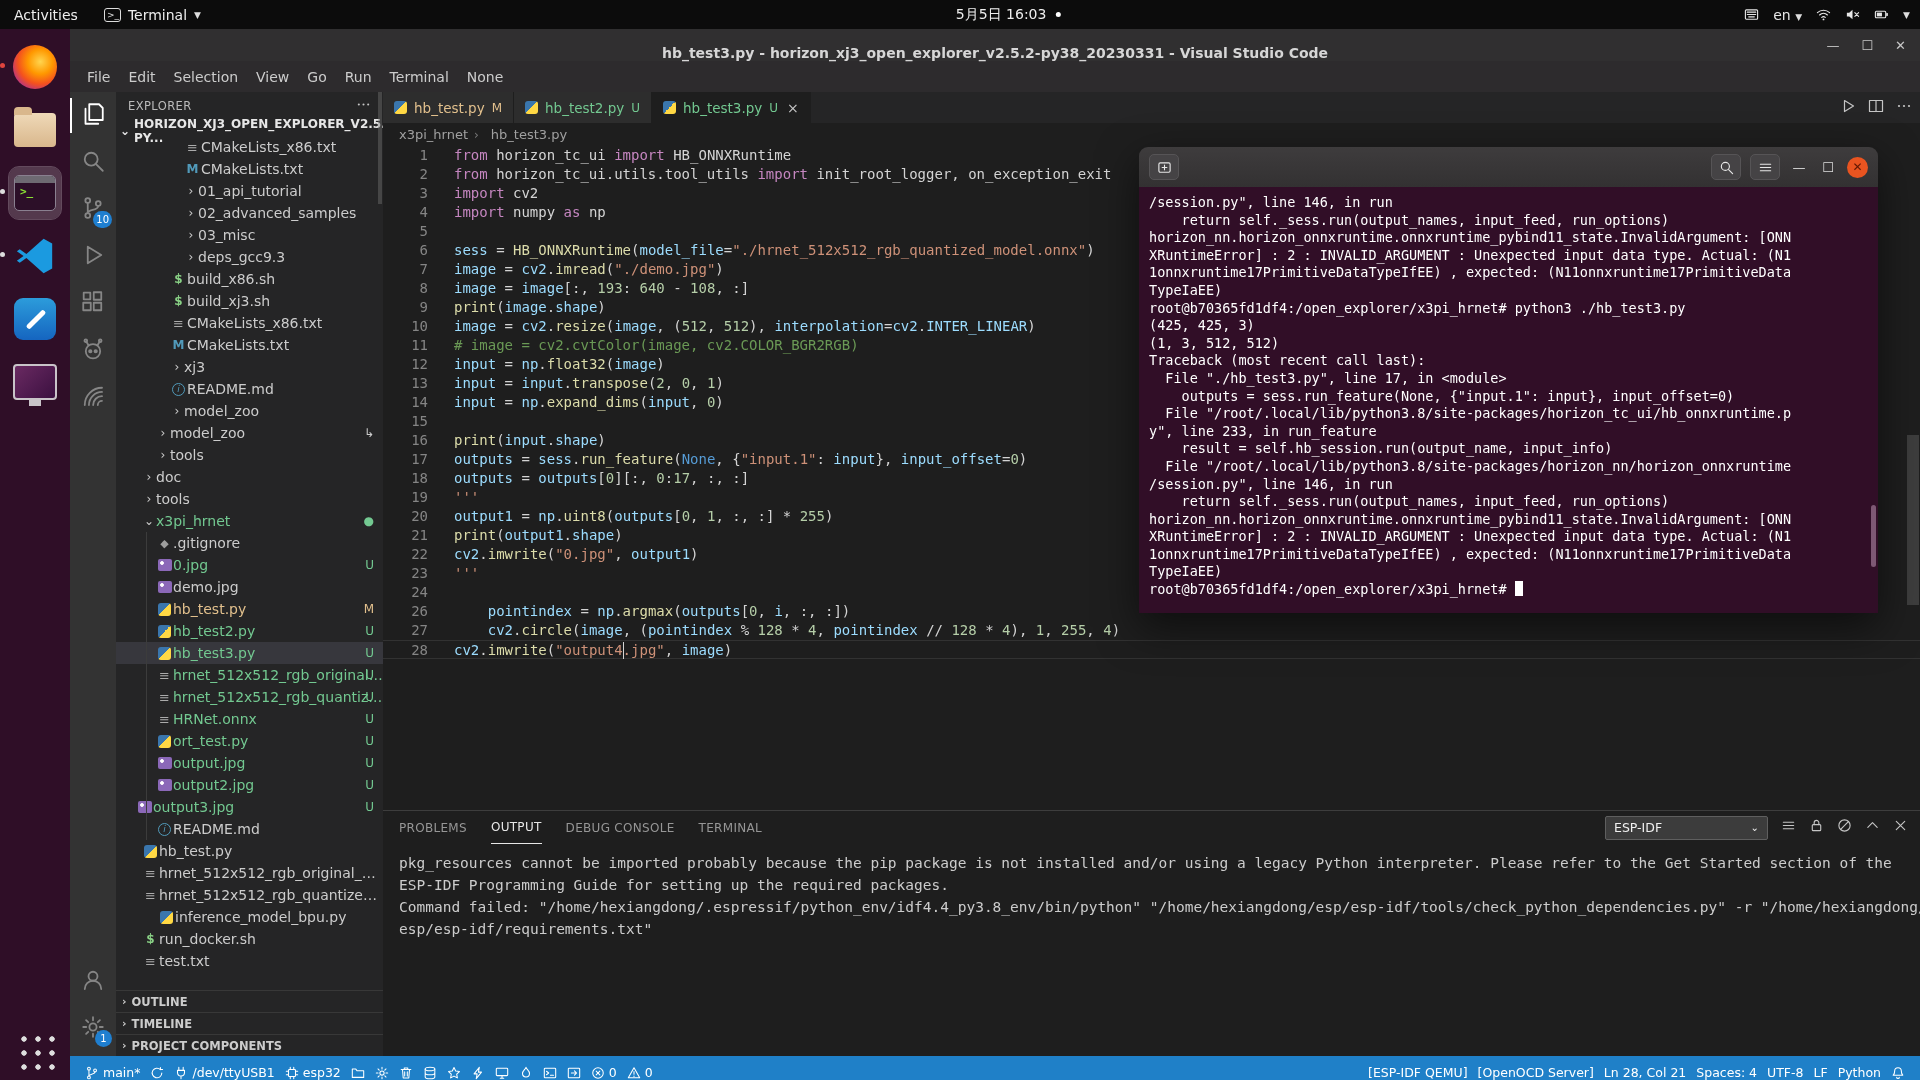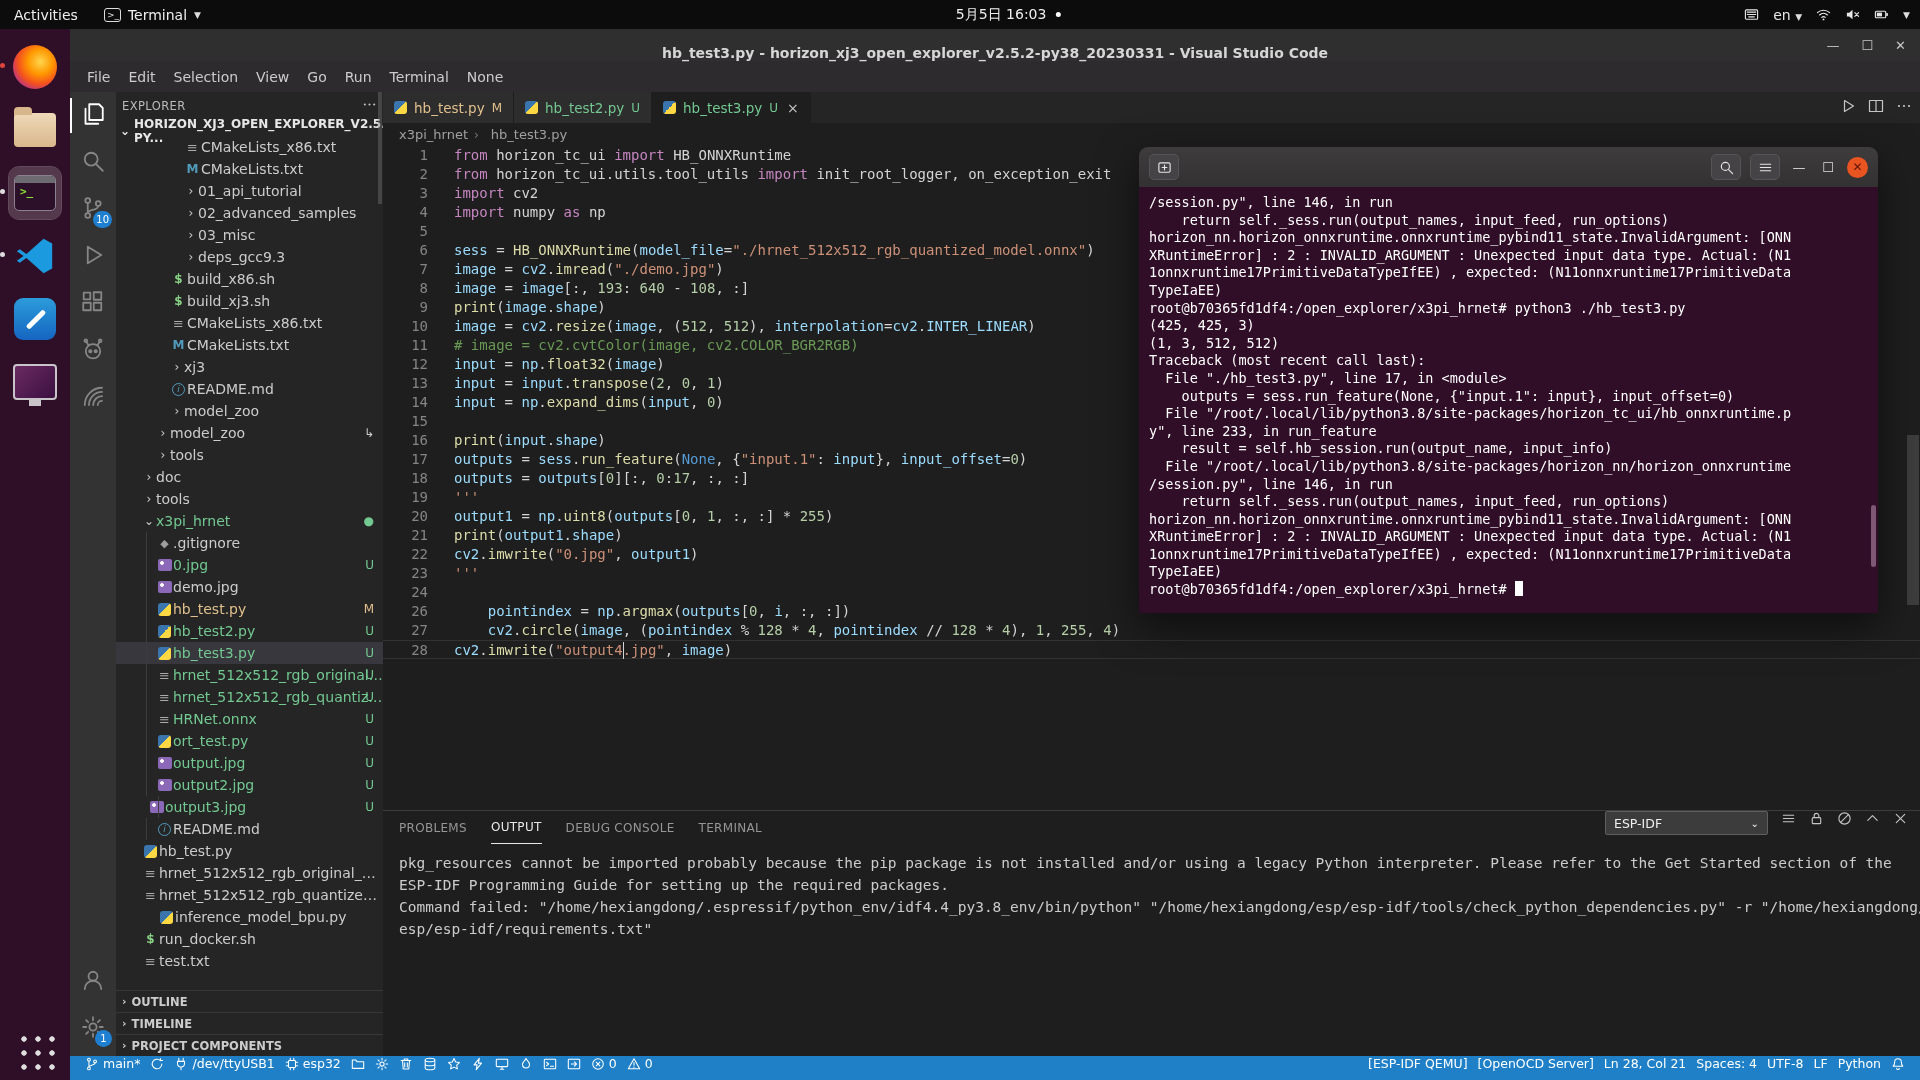--- a/index.html
+++ b/index.html
@@ -63,21 +63,21 @@
   .act-item { width:46px; height:47px; display:flex; align-items:center; justify-content:center; color:#868686; position:relative; }
   .act-item.active { color:#ffffff; }
   .act-item.active:before { content:""; position:absolute; left:0; top:6px; bottom:6px; width:2px; background:#ffffff; }
   .act-item svg { width:24px; height:24px; }
   .act-badge { position:absolute; right:4px; bottom:5px; min-width:17px; height:17px; border-radius:9px; background:#1f7fd0;
     color:#fff; font-size:10px; display:flex; align-items:center; justify-content:center; padding:0 3px; }
   #activity-bottom { margin-top:auto; display:flex; flex-direction:column; align-items:center; margin-bottom:4px; }
 
   
   #sidebar { width:267px; background:#252526; position:relative; color:#cccccc; overflow:hidden; }
-  #sidebar-header { height:27px; display:flex; align-items:center; padding:0 6px; font-size:11.5px; letter-spacing:.4px; color:#bbbbbb; }
+  #sidebar-header { height:27px; display:flex; align-items:center; padding:0 12px; font-size:11.5px; letter-spacing:.4px; color:#bbbbbb; }
   #sidebar-header .more { margin-left:auto; color:#c5c5c5; }
   #section-row { height:23px; display:flex; align-items:center; gap:4px; padding:0 4px; font-weight:bold; font-size:12px; color:#e7e7e7; background:#252526; }
   #tree { position:absolute; left:0; right:0; top:50px; bottom:66px; overflow:hidden; margin-top:-6px; }
   .trow { height:22px; display:flex; align-items:center; font-size:14px; position:relative; white-space:nowrap; }
   .trow.sel { background:#37373d; }
   .trow .chev { width:14px; color:#cccccc; font-size:12px; flex:none; text-align:center; }
   .trow .ticon { width:17px; flex:none; display:inline-flex; justify-content:center; align-items:center; font-size:12px; }
   .trow .lbl { overflow:hidden; text-overflow:ellipsis; }
   .trow .badge { position:absolute; right:9px; font-size:12px; }
   .trow .guide { position:absolute; left:30px; top:0; bottom:0; width:1px; background:#3c3c3c; }
@@ -116,29 +116,29 @@
   .tk-k{color:#c586c0} .tk-v{color:#9cdcfe} .tk-f{color:#dcdcaa} .tk-s{color:#ce9178}
   .tk-n{color:#b5cea8} .tk-c{color:#6a9955} .tk-d{color:#d4d4d4} .tk-b{color:#569cd6}
   #cursor { position:absolute; left:240px; top:1px; width:1.5px; height:17px; background:#d4d4d4; }
   #editor-scrollbar { position:absolute; right:1px; top:343px; width:12px; height:170px; background:rgba(121,121,121,.35); }
 
   
   #panel { position:absolute; left:0; right:0; bottom:0; height:246px; background:#1e1e1e; border-top:1px solid #3d3d3d; }
   #panel-tabs { height:33px; display:flex; align-items:center; gap:24px; padding-left:16px; position:relative; }
   .ptab { font-size:12px; letter-spacing:.3px; color:#969696; height:100%; display:flex; align-items:center; }
   .ptab.active { color:#e7e7e7; border-bottom:1px solid #e7e7e7; }
-  #panel-actions { position:absolute; right:12px; top:0; height:33px; display:flex; gap:13px; color:#c5c5c5; }
+  #panel-actions { position:absolute; right:12px; top:0; height:33px; display:flex; align-items:center; gap:13px; color:#c5c5c5; }
   #panel-actions svg { width:15px; height:15px; }
   #panel-dropdown { display:flex; align-items:center; justify-content:space-between; width:163px; height:24px;
     background:#3c3c3c; border:1px solid #5f5f5f; border-radius:2px; color:#f0f0f0; font-size:12.5px; padding:0 8px; }
   #panel-output { padding:8px 0 0 16px; font:14.5px/22px "DejaVu Sans Mono", monospace; color:#cccccc; white-space:pre; }
 
   
   #statusbar { position:absolute; left:0; right:0; bottom:0; height:24px; background:#1f80c8; color:#ffffff;
-    display:flex; align-items:flex-start; font-size:12.5px; padding:0 10px; gap:2px; z-index:45; }
+    display:flex; align-items:flex-end; font-size:12.5px; padding:0 10px; gap:2px; z-index:45; }
   .sb-item { display:flex; align-items:center; gap:4px; padding:0 5px; height:100%; }
   .sb-item svg { width:14px; height:14px; }
   #sb-right { margin-left:auto; display:flex; align-items:center; }
 
   
   #terminal { position:absolute; left:1139px; top:147px; width:739px; height:466px; z-index:60;
     border-radius:9px 9px 4px 4px; box-shadow:0 14px 42px rgba(0,0,0,.55); }
   #term-titlebar { height:40px; background:linear-gradient(#3e3c3d,#333132); border-radius:9px 9px 0 0;
     display:flex; align-items:center; position:relative; color:#f2f2f2; }
   #term-titlebar .title { position:absolute; left:0; right:0; text-align:center; font-weight:bold; font-size:14.5px; }
@@ -509,21 +509,21 @@
             <span class="badge" style="color: rgb(115, 201, 145);">U</span>
           </div>
           <div class="trow" style="padding-left: 40px;">
             <span class="guide"></span>
             <span class="ticon">
               <span class="ic-img"></span>
             </span>
             <span class="lbl" style="color: rgb(115, 201, 145);">output2.jpg</span>
             <span class="badge" style="color: rgb(115, 201, 145);">U</span>
           </div>
-          <div class="trow" style="padding-left: 20px; margin-left: 12px;">
+          <div class="trow" style="padding-left: 20px;">
             <span class="guide"></span>
             <span class="ticon">
               <span class="ic-img"></span>
             </span>
             <span class="lbl" style="color: rgb(115, 201, 145);">output3.jpg</span>
             <span class="badge" style="color: rgb(115, 201, 145);">U</span>
           </div>
           <div class="trow" style="padding-left: 40px;">
             <span class="guide"></span>
             <span class="ticon">

